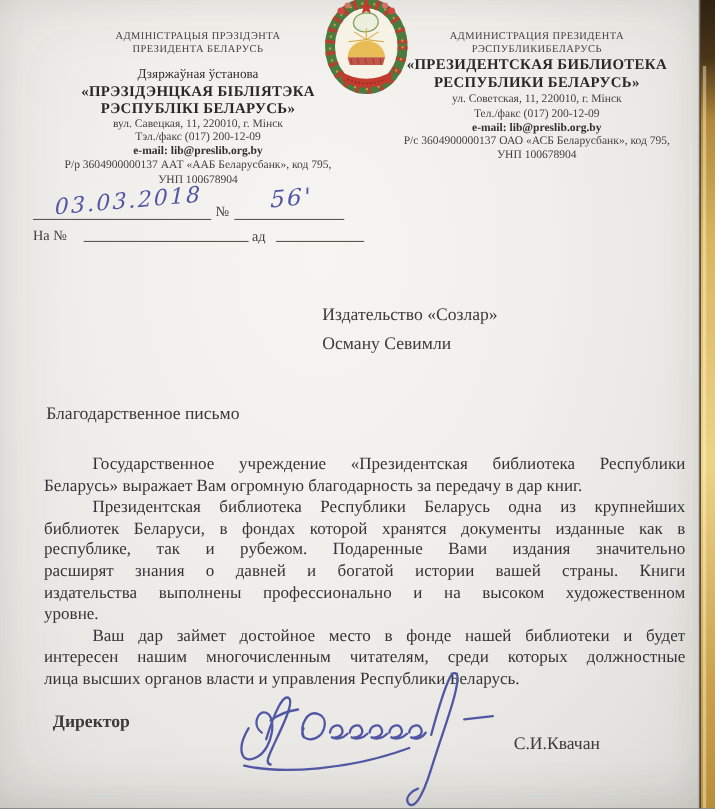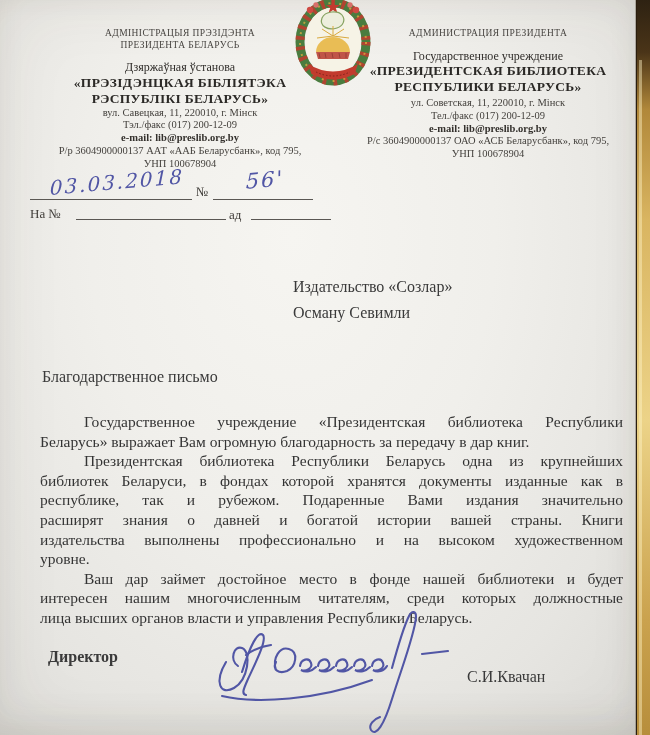--- a/index.html
+++ b/index.html
@@ -92,21 +92,21 @@
     <div class="orgname">РЭСПУБЛІКІ БЕЛАРУСЬ»</div>
     <div class="addr" style="margin-top:0;">вул. Савецкая, 11, 220010, г. Мінск</div>
     <div class="addr">Тэл./факс (017) 200-12-09</div>
     <div class="mail">e-mail: lib@preslib.org.by</div>
     <div class="addr">Р/р 3604900000137 ААТ «ААБ Беларусбанк», код 795,</div>
     <div class="addr">УНП 100678904</div>
   </div>
 
   <div class="hdr" style="left:335px;top:28px;width:306px;">
     <div class="small">АДМИНИСТРАЦИЯ ПРЕЗИДЕНТА</div>
-    <div class="orgtype">Государственное учреждение</div>
+    <div class="small">РЭСПУБЛИКИБЕЛАРУСЬ</div>
     <div class="orgname">«ПРЕЗИДЕНТСКАЯ БИБЛИОТЕКА</div>
     <div class="orgname">РЕСПУБЛИКИ БЕЛАРУСЬ»</div>
     <div class="addr" style="margin-top:2px;">ул. Советская, 11, 220010, г. Мінск</div>
     <div class="addr">Тел./факс (017) 200-12-09</div>
     <div class="mail">e-mail: lib@preslib.org.by</div>
     <div class="addr">Р/с 3604900000137 ОАО «АСБ Беларусбанк», код 795,</div>
     <div class="addr">УНП 100678904</div>
   </div>
 
   <div class="hand" style="left:42px;top:170px;width:150px;text-align:center;font-size:20px;">03.03.2018</div>

